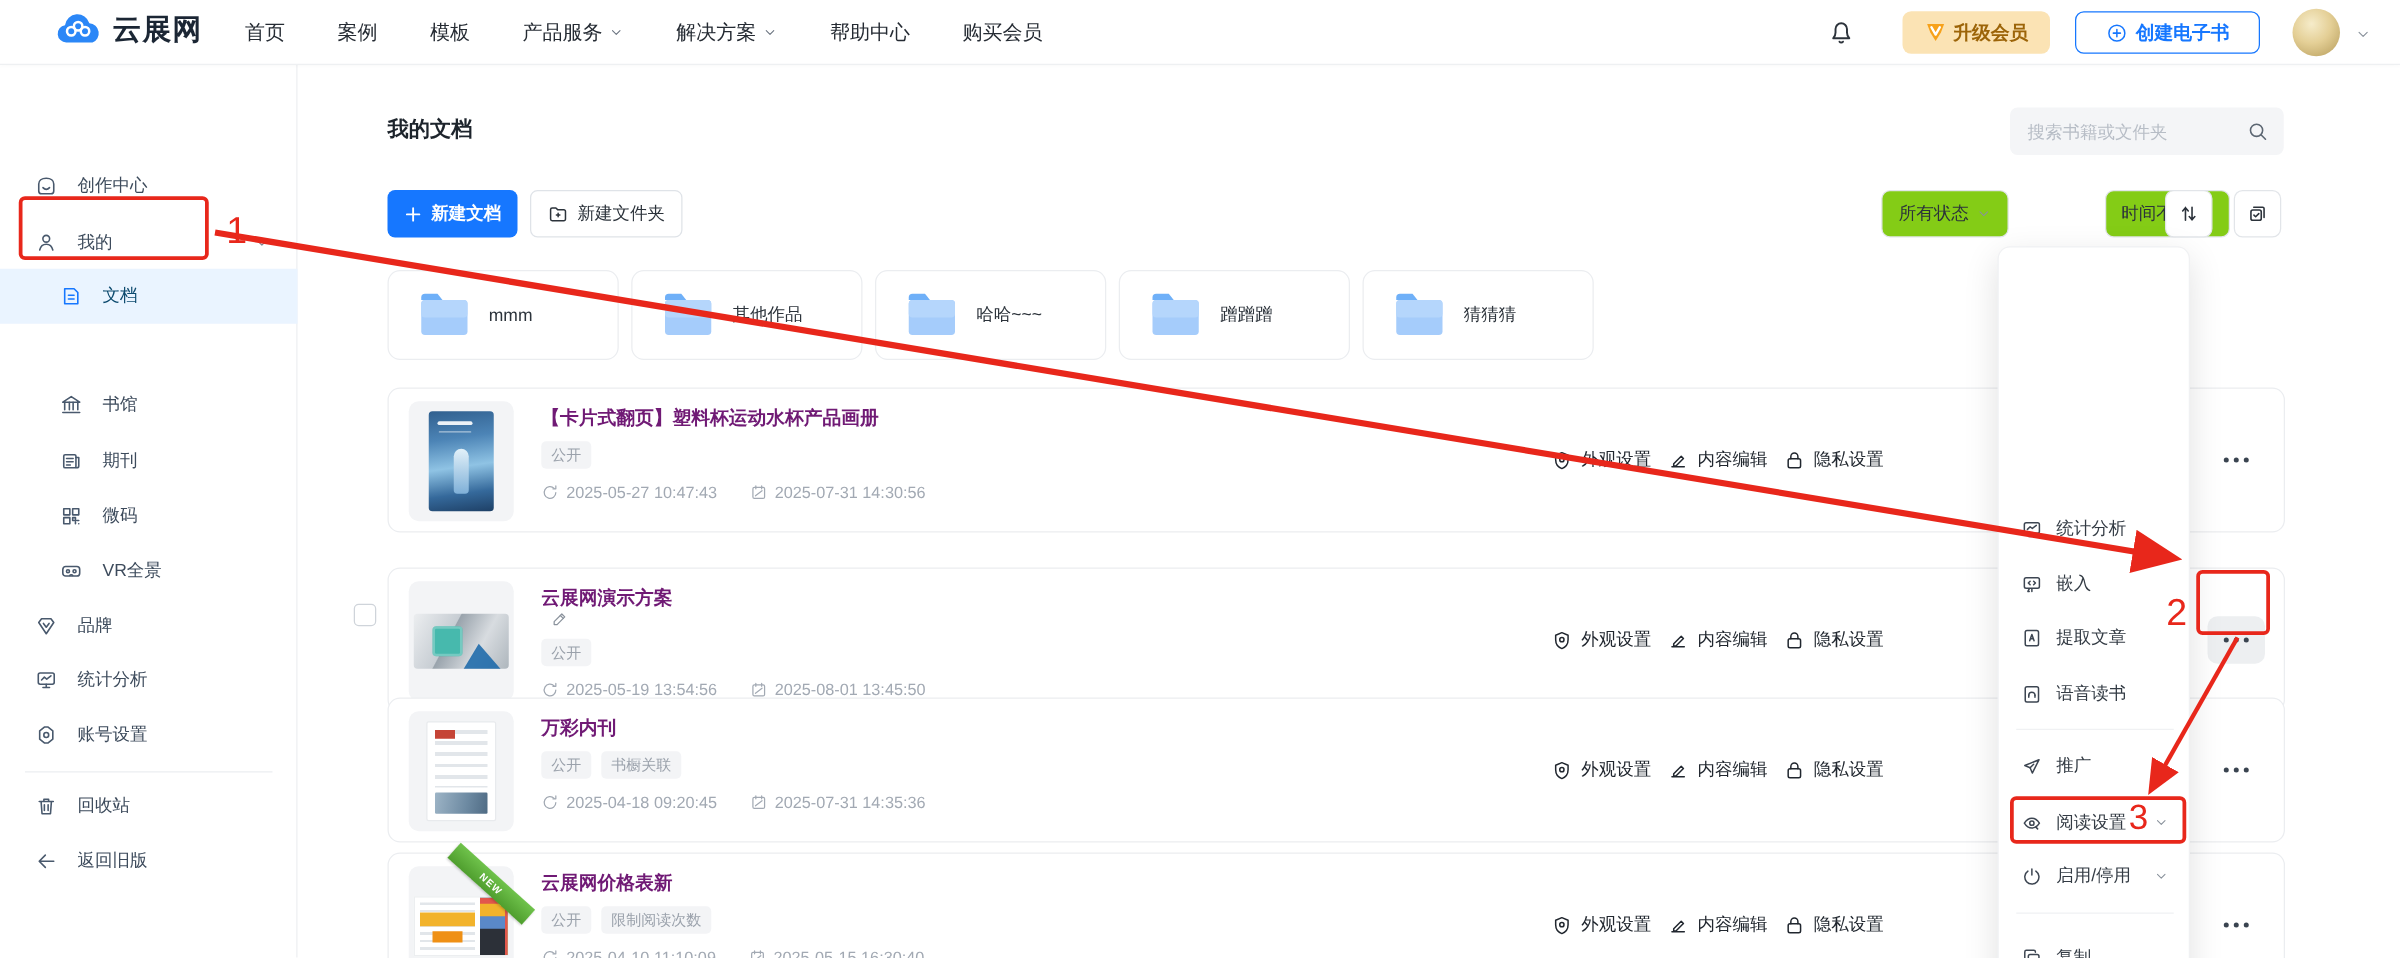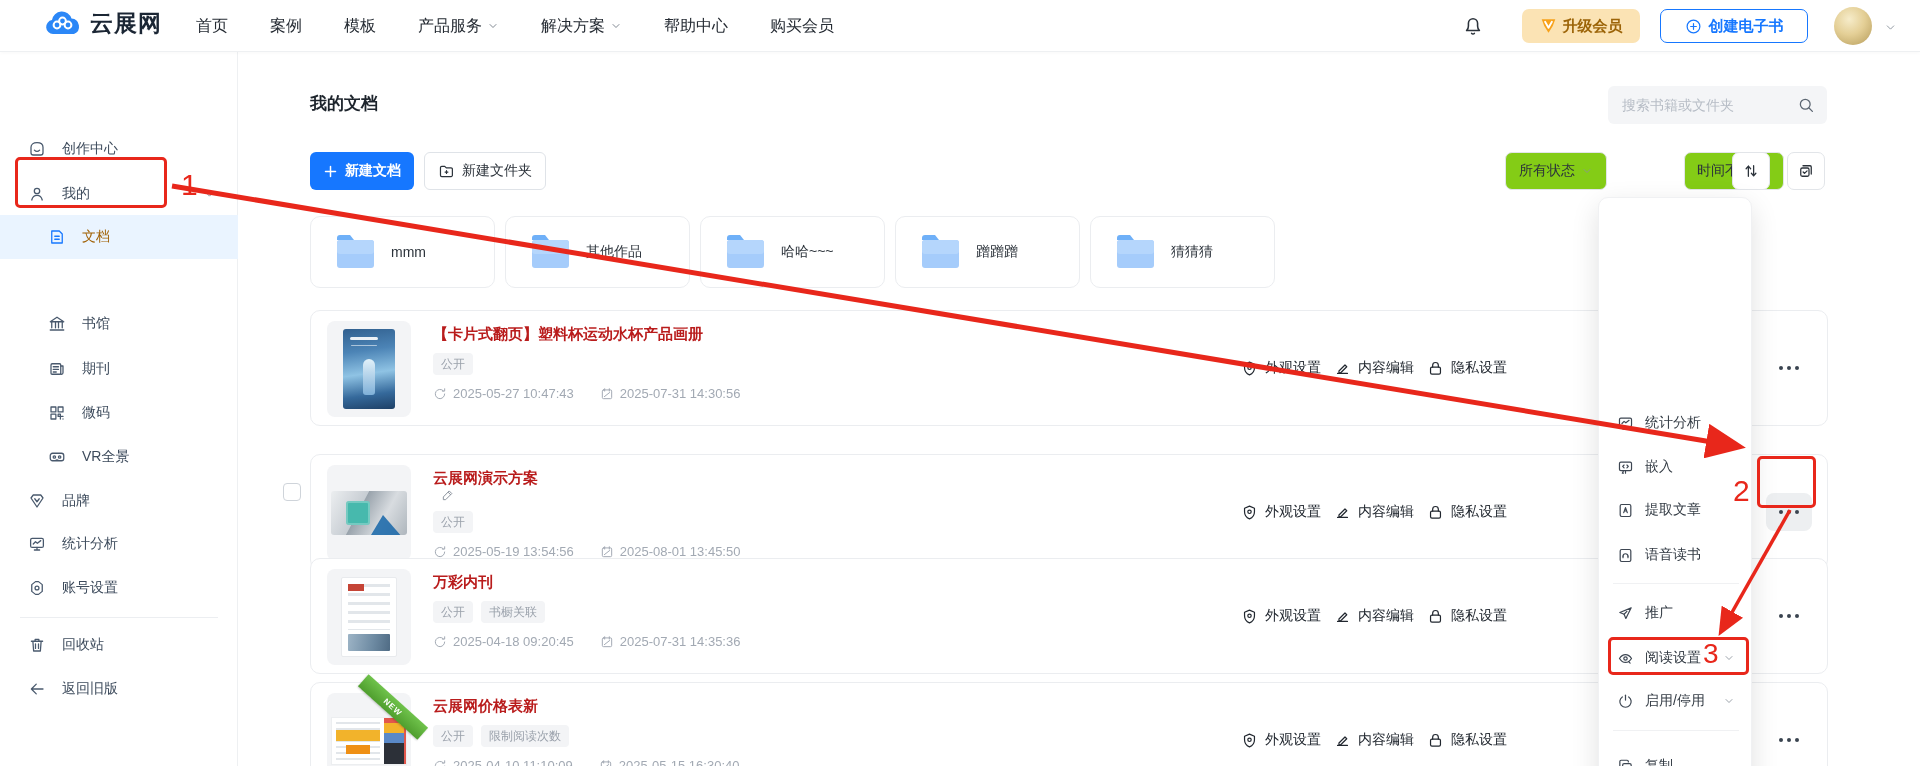--- a/index.html
+++ b/index.html
@@ -26,21 +26,21 @@
     background:radial-gradient(circle at 40% 32%,#f6ecca 0%,#e4cf96 45%,#b49a58 100%);cursor:pointer}
   .nav-caret{position:absolute;left:1884px;top:21px;color:#8a929c}
 
   
   .sidebar{position:absolute;left:0;top:52px;width:238px;height:714px;background:#fff;border-right:1px solid #eef0f2;z-index:2}
   .side-item{position:absolute;left:0;width:238px;height:44px;display:flex;align-items:center;
     font-size:14px;color:#3d4b5c;cursor:pointer}
   .side-item .lab{margin-left:16px}
   .side-item .ig{margin-left:28px;color:#49596d}
   .side-item.sub .ig{margin-left:48px}
-  .side-item.sel{background:#eaf4ff;color:#a16207}
+  .side-item.sel{background:#eaf4ff;color:#0c4a6e}
   .side-item.sel .ig{color:#1677ff}
   .side-item .car{position:absolute;right:22px;color:#7c8694}
   .side-div{position:absolute;left:20px;top:565px;width:198px;height:1px;background:#eceef1}
 
   
   .page-title{position:absolute;left:310px;top:92px;font-size:17px;font-weight:bold;color:#1d242c;z-index:1}
   .searchbox{position:absolute;left:1608px;top:86px;width:219px;height:38px;background:#f4f5f7;border-radius:6px;z-index:1}
   .searchbox input{position:absolute;left:14px;top:0;width:168px;height:38px;border:none;background:transparent;outline:none;
     font-size:14px;color:#2c333b;font-family:inherit}
   .searchbox input::placeholder{color:#b7bdc6}
@@ -62,21 +62,21 @@
   .folder-card{position:absolute;top:216px;width:185px;height:72px;border:1px solid #ebedf0;border-radius:10px;background:#fff;
     display:flex;align-items:center;cursor:pointer;z-index:1}
   .folder-card .fic{margin-left:22px}
   .folder-card .fname{margin-left:14px;font-size:14px;color:#2c333b}
 
   
   .doc-row{position:absolute;left:310px;width:1518px;height:116px;border:1px solid #ebedf0;border-radius:10px;background:#fff;z-index:1}
   .thumb{position:absolute;left:16px;top:10px;width:84px;height:96px;background:#f3f4f6;border-radius:8px;
     display:flex;align-items:center;justify-content:center;cursor:pointer;overflow:visible}
   .doc-info{position:absolute;left:122px;top:14px}
-  .doc-title{font-size:15px;font-weight:bold;color:#b91c1c;cursor:pointer}
+  .doc-title{font-size:15px;font-weight:bold;color:#701a75;cursor:pointer}
   .t-edit{display:inline-block;vertical-align:-2px;margin-left:8px;color:#8a929c;cursor:pointer}
   .doc-badges{margin-top:9px;display:flex;gap:8px}
   .badge{height:22px;padding:0 8px;background:#f3f4f6;border-radius:4px;font-size:12px;color:#9aa1ab;
     display:flex;align-items:center}
   .doc-dates{margin-top:11px;display:flex;align-items:center;gap:6px;font-size:13px;color:#a2a9b3}
   .doc-dates .gap{width:14px}
   .doc-dates svg{color:#a2a9b3}
   .act{position:absolute;top:50%;transform:translateY(-50%);display:flex;align-items:center;gap:7px;
     font-size:14px;color:#21272f;cursor:pointer;white-space:nowrap}
   .a1{left:930px}.a2{left:1023px}.a3{left:1116px}

